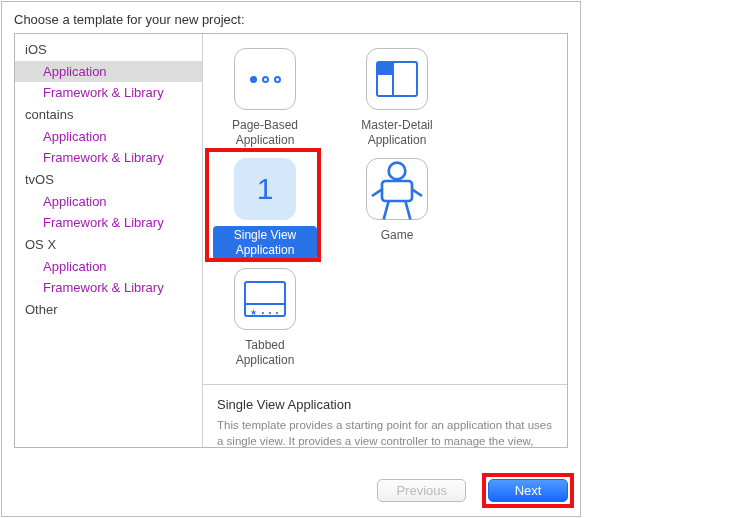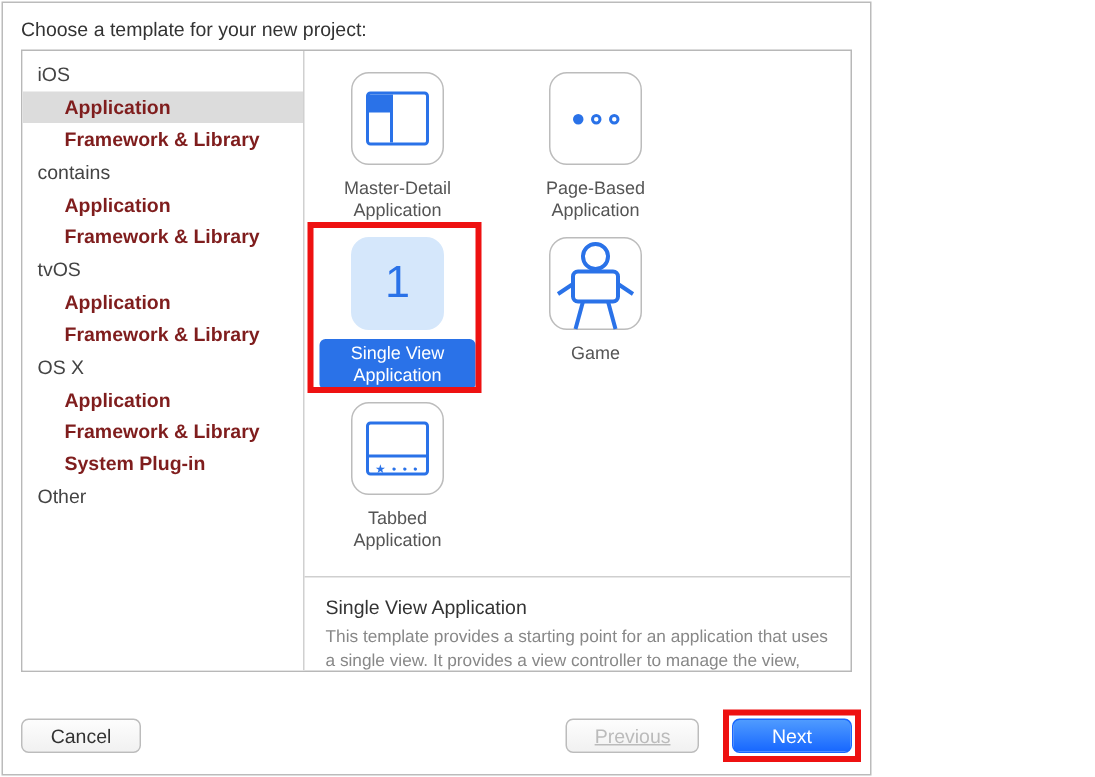--- a/index.html
+++ b/index.html
@@ -44,23 +44,22 @@
   .sidebar-heading {
     font-weight: 400;
     color: #444;
     padding: 4px 10px 4px 10px;
     font-size: 13px;
     cursor: pointer;
   }
   .sidebar-item {
     padding: 3px 4px 3px 28px;
     font-size: 13px;
-    color: #7f1d1d;
-    cursor: pointer;
-    font-weight: bold;
+    color: #a21caf;
+    cursor: pointer;
   }
   .sidebar-item.selected {
     background: #dcdcdc;
   }
   .main {
     flex: 1;
     display: flex;
     flex-direction: column;
   }
   .templates-area {
@@ -140,21 +139,20 @@
     border: 1px solid #bcbcbc;
     background: linear-gradient(#fdfdfd, #f1f1f1);
     color: #333;
     cursor: pointer;
     min-width: 80px;
     text-align: center;
   }
   .btn.disabled {
     color: #bbb;
     cursor: default;
-    text-decoration: underline;
   }
   .btn.primary {
     background: linear-gradient(#4f9bff, #1767ff);
     border-color: #1767ff;
     color: #fff;
   }
   .spacer { flex: 1; }
 
   
   .ic-master-detail {
@@ -206,44 +204,43 @@
       <div class="sidebar-item">Application</div>
       <div class="sidebar-item">Framework &amp; Library</div>
 
       <div class="sidebar-heading">tvOS</div>
       <div class="sidebar-item">Application</div>
       <div class="sidebar-item">Framework &amp; Library</div>
 
       <div class="sidebar-heading">OS X</div>
       <div class="sidebar-item">Application</div>
       <div class="sidebar-item">Framework &amp; Library</div>
-      <div class="sidebar-item">System Plug-in</div>
 
       <div class="sidebar-heading">Other</div>
     </div>
 
     <div class="main">
       <div class="templates-area">
-
-        <div class="template">
-          <div class="iconbox">
-            <div class="ic-master-detail"></div>
-          </div>
-          <div class="label">Master-Detail Application</div>
-        </div>
 
         <div class="template">
           <div class="iconbox">
             <div class="ic-page-based">
                 <span class="fill"></span>
                 <span></span>
                 <span></span>
               </div>
           </div>
           <div class="label">Page-Based Application</div>
+        </div>
+
+        <div class="template">
+          <div class="iconbox">
+            <div class="ic-master-detail"></div>
+          </div>
+          <div class="label">Master-Detail Application</div>
         </div>
 
         <div class="template selected" style="position:relative;">
           <div class="highlight-red" style="left:-8px;top:-10px;width:116px;height:114px;"></div>
           <div class="iconbox">
             <div class="ic-single-view">1</div>
           </div>
           <div class="label">Single View Application</div>
         </div>
 
@@ -273,21 +270,20 @@
       </div>
 
       <div class="description">
         <div class="title">Single View Application</div>
         <div class="body">This template provides a starting point for an application that uses a single view. It provides a view controller to manage the view, and a storyboard or nib file that contains the view.</div>
       </div>
     </div>
   </div>
 
   <div class="footer">
-    <div class="btn">Cancel</div>
     <div class="spacer"></div>
     <div class="btn disabled">Previous</div>
     <div style="position:relative; margin-left:22px;">
       <div class="highlight-red" style="left:-6px;top:-6px;right:-6px;bottom:-6px;"></div>
       <div class="btn primary">Next</div>
     </div>
   </div>
 
 </div>
 

